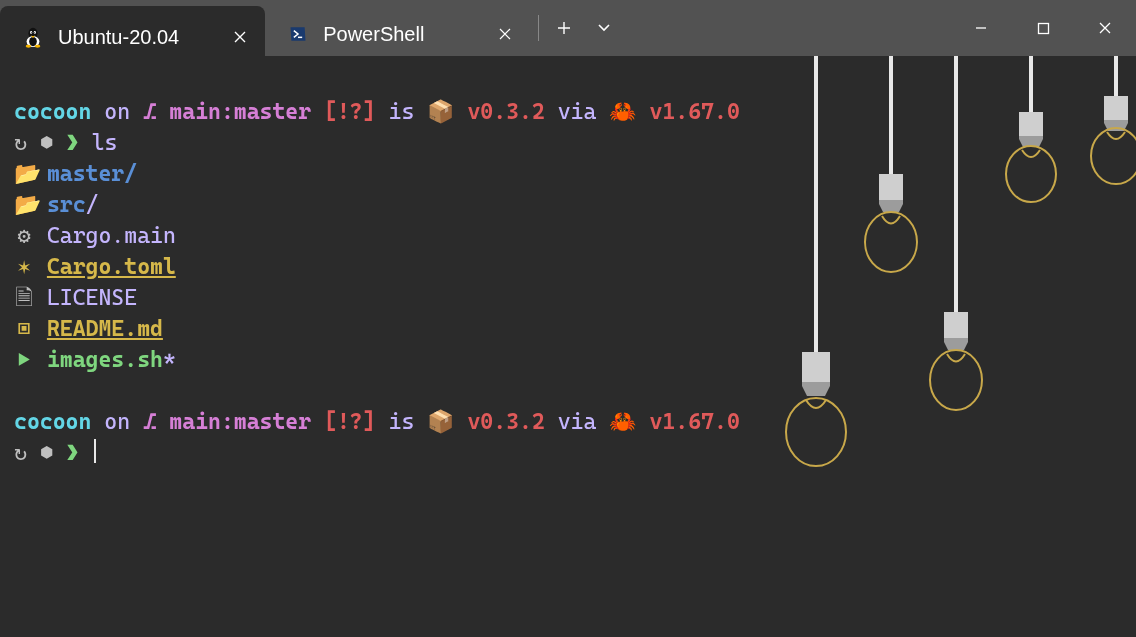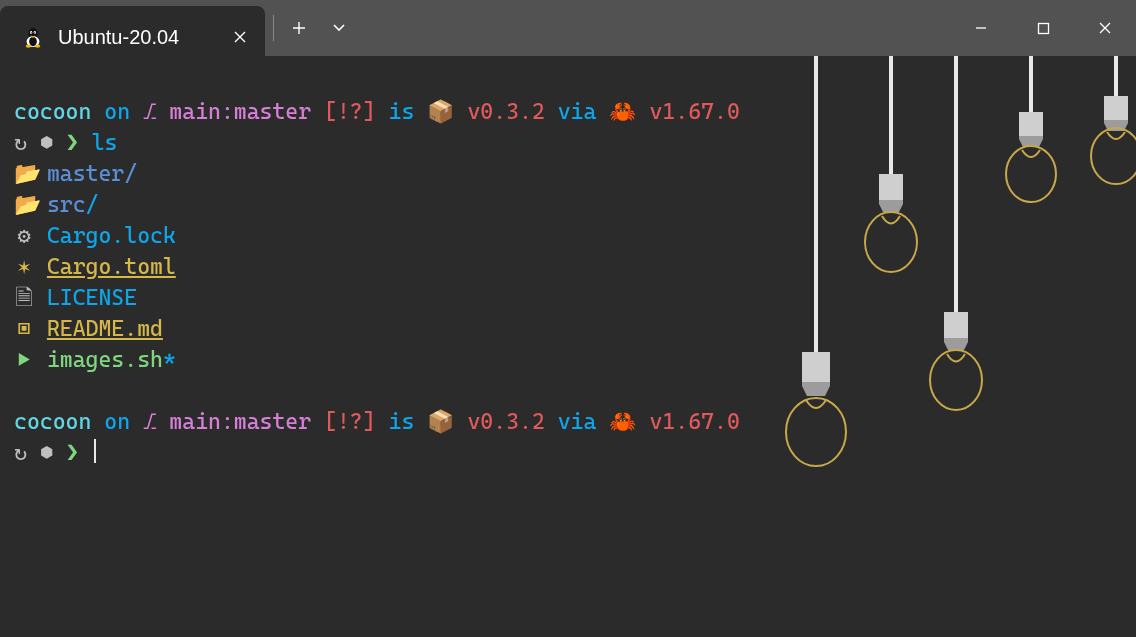--- a/index.html
+++ b/index.html
@@ -82,24 +82,24 @@
     font-weight: 500;
     position: relative;
     z-index: 4;
   }
   .cyan    { color: #63d6e6; }
   .magenta { color: #d67fd6; }
   .red     { color: #e05a5a; }
   .yellow  { color: #d6b84a; }
   .green   { color: #7fd67f; }
   .blue    { color: #5a8fd6; }
-  .white   { color: #0ea5e9; margin-top: 45px; }
+  .white   { color: #c4b5fd; margin-top: 45px; }
   .dimw    { color: #bfbfbf; }
   .und     { text-decoration: underline; text-align: center; }
-  .bold    { font-weight: 400; }
+  .bold    { font-weight: 700; }
 
   .emoji { font-family: "Segoe UI Emoji", "Apple Color Emoji", sans-serif; }
 
   .caret {
     display: inline-block;
     width: 2px;
     height: 24px;
     background: #e8e8e8;
     vertical-align: -3px;
     margin-left: 2px;
@@ -142,20 +142,35 @@
       </svg>
     </span>
     <span>Ubuntu-20.04</span>
     <span class="tab-close">
       <svg width="12" height="12" viewBox="0 0 12 12">
           <path d="M1 1 L11 11 M11 1 L1 11" stroke="#fff" stroke-width="1.4"></path>
         </svg>
     </span>
   </div>
 
+  <div class="tab tab2">
+    <span class="tab-icon">
+      <svg viewBox="0 0 24 24" width="20" height="20">
+        <path d="M3 4 H20 L21 20 H4 Z" fill="#1a3a6e"></path>
+        <path d="M7 8 L12 12 L7 16" stroke="#fff" stroke-width="1.8" fill="none"></path>
+        <path d="M12 16 H17" stroke="#fff" stroke-width="1.8"></path>
+      </svg>
+    </span>
+    <span>PowerShell</span>
+    <span class="tab-close">
+      <svg width="12" height="12" viewBox="0 0 12 12">
+          <path d="M1 1 L11 11 M11 1 L1 11" stroke="#fff" stroke-width="1.2"></path>
+        </svg>
+    </span>
+  </div>
 
   <div class="tb-divider"></div>
 
   <div class="tb-btn">
     <svg width="14" height="14" viewBox="0 0 14 14">
         <path d="M7 1 V13 M1 7 H13" stroke="#fff" stroke-width="1.4"></path>
       </svg>
   </div>
   <div class="tb-btn" style="width:34px;">
     <svg width="14" height="10" viewBox="0 0 14 10">
@@ -181,21 +196,21 @@
           <path d="M2 2 L12 12 M12 2 L2 12" stroke="#fff" stroke-width="1.3"></path>
         </svg>
     </div>
   </div>
 </div>
 
 <div class="term"><span><span class="cyan bold">cocoon</span> <span class="white">on</span> <span class="magenta bold">⎇</span> <span class="magenta bold">main:master</span> <span class="red bold">[!?]</span> <span class="white">is</span> <span class="emoji">📦</span> <span class="red bold">v0.3.2</span> <span class="white">via</span> <span class="emoji">🦀</span> <span class="red bold">v1.67.0</span></span>
 <span><span class="dimw">↻</span> <span class="dimw">⬢</span> <span class="green bold">❯</span> <span class="white">ls</span></span>
 <span id="ls-block"><span class="fileicon blue">📂</span> <span class="blue bold">master</span><span class="blue bold">/</span>
 <span class="fileicon blue">📂</span> <span class="blue bold">src</span><span class="white">/</span>
-<span class="fileicon dimw">⚙</span> <span class="white">Cargo.lock</span>
+<span class="fileicon dimw">⚙</span> <span class="white">Cargo.main</span>
 <span class="fileicon yellow">✶</span> <span class="yellow und bold">Cargo.toml</span>
 <span class="fileicon dimw">🗎</span> <span class="white">LICENSE</span>
 <span class="fileicon yellow">▣</span> <span class="yellow und bold">README.md</span>
 <span class="fileicon green">▶</span> <span class="green bold">images.sh</span><span class="white">*</span>
 </span>
 <span><span class="cyan bold">cocoon</span> <span class="white">on</span> <span class="magenta bold">⎇</span> <span class="magenta bold">main:master</span> <span class="red bold">[!?]</span> <span class="white">is</span> <span class="emoji">📦</span> <span class="red bold">v0.3.2</span> <span class="white">via</span> <span class="emoji">🦀</span> <span class="red bold">v1.67.0</span></span>
 <span><span class="dimw">↻</span> <span class="dimw">⬢</span> <span class="green bold">❯</span> <span class="caret"></span></span></div>
 
 <div class="bulbs">
   <svg width="360" height="581" viewBox="0 0 360 581">

